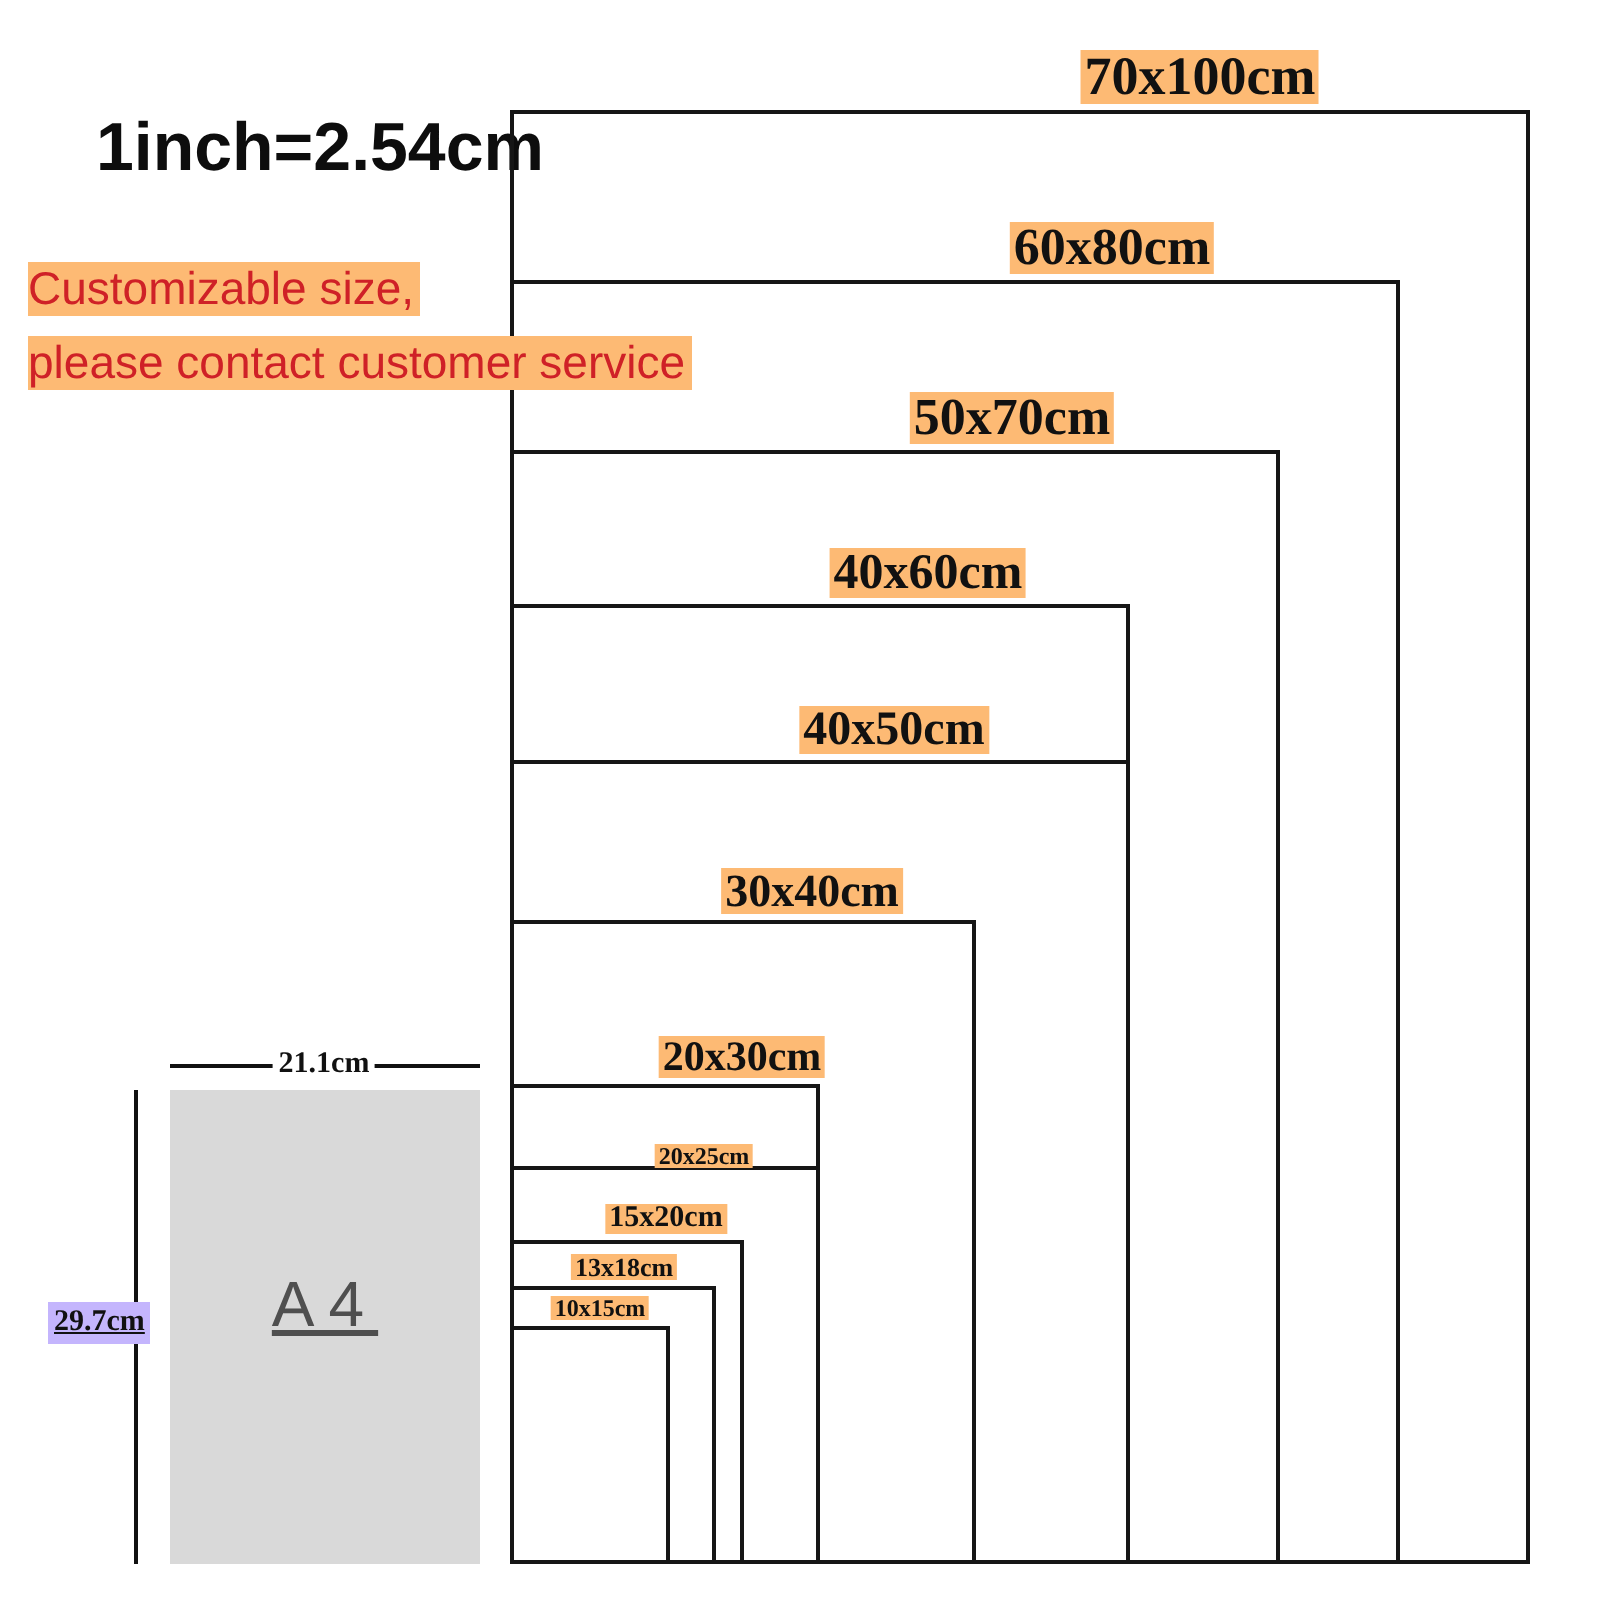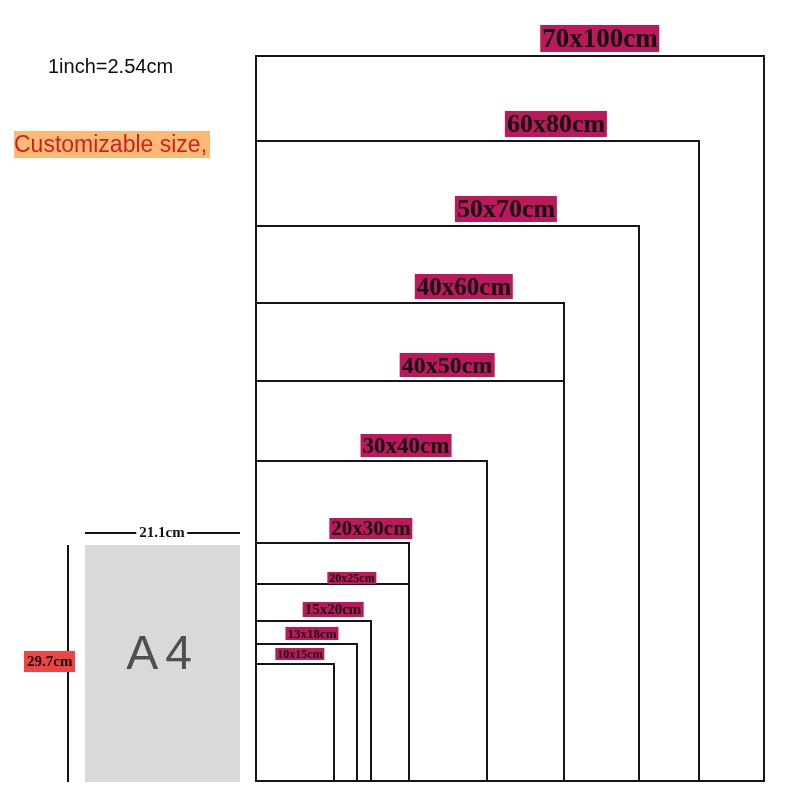--- a/index.html
+++ b/index.html
@@ -20,32 +20,32 @@
     background: transparent;
   }
   .size-label {
     position: absolute;
     transform: translateX(-50%);
     font-family: "Liberation Serif", serif;
     font-weight: bold;
     color: #111111;
     white-space: nowrap;
     line-height: 1;
-    background: #be185d;
+    background: #fdba74;
     padding: 0 2px;
   }
 
   
   .inch-note {
     position: absolute;
     left: 48px;
     top: 55px;
     font-family: "Liberation Sans", sans-serif;
-    font-weight: normal;
-    font-size: 20px;
+    font-weight: bold;
+    font-size: 34px;
     color: #0d0d0d;
     white-space: nowrap;
     text-align: right;
   }
   .notice {
     position: absolute;
     font-family: "Liberation Sans", sans-serif;
     font-size: 23px;
     color: #cf2127;
     white-space: nowrap;
@@ -65,23 +65,24 @@
     height: 237px;
     background: #d9d9d9;
     display: flex;
     align-items: center;
     justify-content: center;
     padding-bottom: 22px;
     box-sizing: border-box;
   }
   .a4-text {
     font-family: "Liberation Sans", sans-serif;
-    font-size: 48px;
+    font-size: 32px;
     color: #4f4f4f;
     letter-spacing: 7px;
+    text-decoration: underline;
   }
   .dim-line-h {
     position: absolute;
     left: 85px;
     top: 532px;
     width: 155px;
     height: 0;
     border-top: 2px solid #111111;
   }
   .dim-label-w {
@@ -106,34 +107,36 @@
     border-left: 2px solid #111111;
   }
   .dim-label-h {
     position: absolute;
     left: 24px;
     top: 651px;
     font-family: "Liberation Serif", serif;
     font-weight: bold;
     font-size: 15px;
     color: #111111;
-    background: #ef4444;
+    background: #c4b5fd;
     padding: 2px 3px;
     white-space: nowrap;
     z-index: 3;
+    text-decoration: underline;
   }
 </style>
 </head>
 <body>
 
 <div id="canvas">
 
   <div class="inch-note">1inch=2.54cm</div>
 
   <div class="notice line1" style="color: rgb(207, 33, 39);">Customizable size,</div>
+  <div class="notice line2" style="color: rgb(207, 33, 39);">please contact customer service</div>
 
   <div id="size-rects">
       <div class="size-rect" style="left: 255px; top: 55px; width: 510px; height: 727px; border-color: rgb(22, 22, 22);"></div>
       <div class="size-label" style="left: 600px; bottom: 748px; font-size: 27px;">70x100cm</div>
       <div class="size-rect" style="left: 255px; top: 140px; width: 445px; height: 642px; border-color: rgb(22, 22, 22);"></div>
       <div class="size-label" style="left: 556px; bottom: 663px; font-size: 26px;">60x80cm</div>
       <div class="size-rect" style="left: 255px; top: 225px; width: 385px; height: 557px; border-color: rgb(22, 22, 22);"></div>
       <div class="size-label" style="left: 506px; bottom: 578px; font-size: 26px;">50x70cm</div>
       <div class="size-rect" style="left: 255px; top: 302px; width: 310px; height: 480px; border-color: rgb(22, 22, 22);"></div>
       <div class="size-label" style="left: 464px; bottom: 501px; font-size: 25px;">40x60cm</div>

